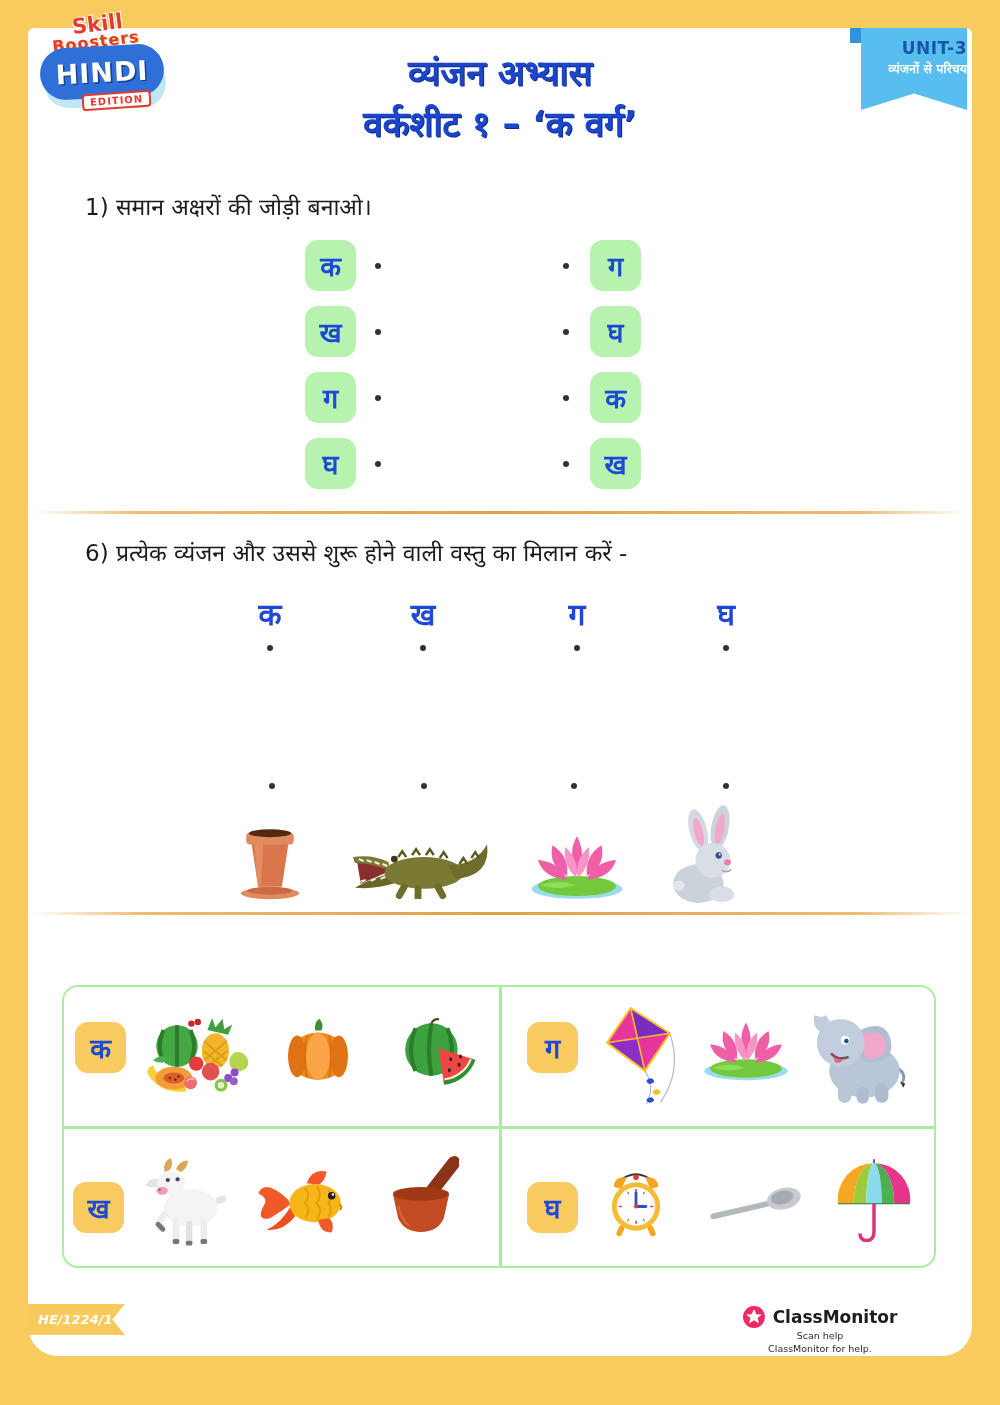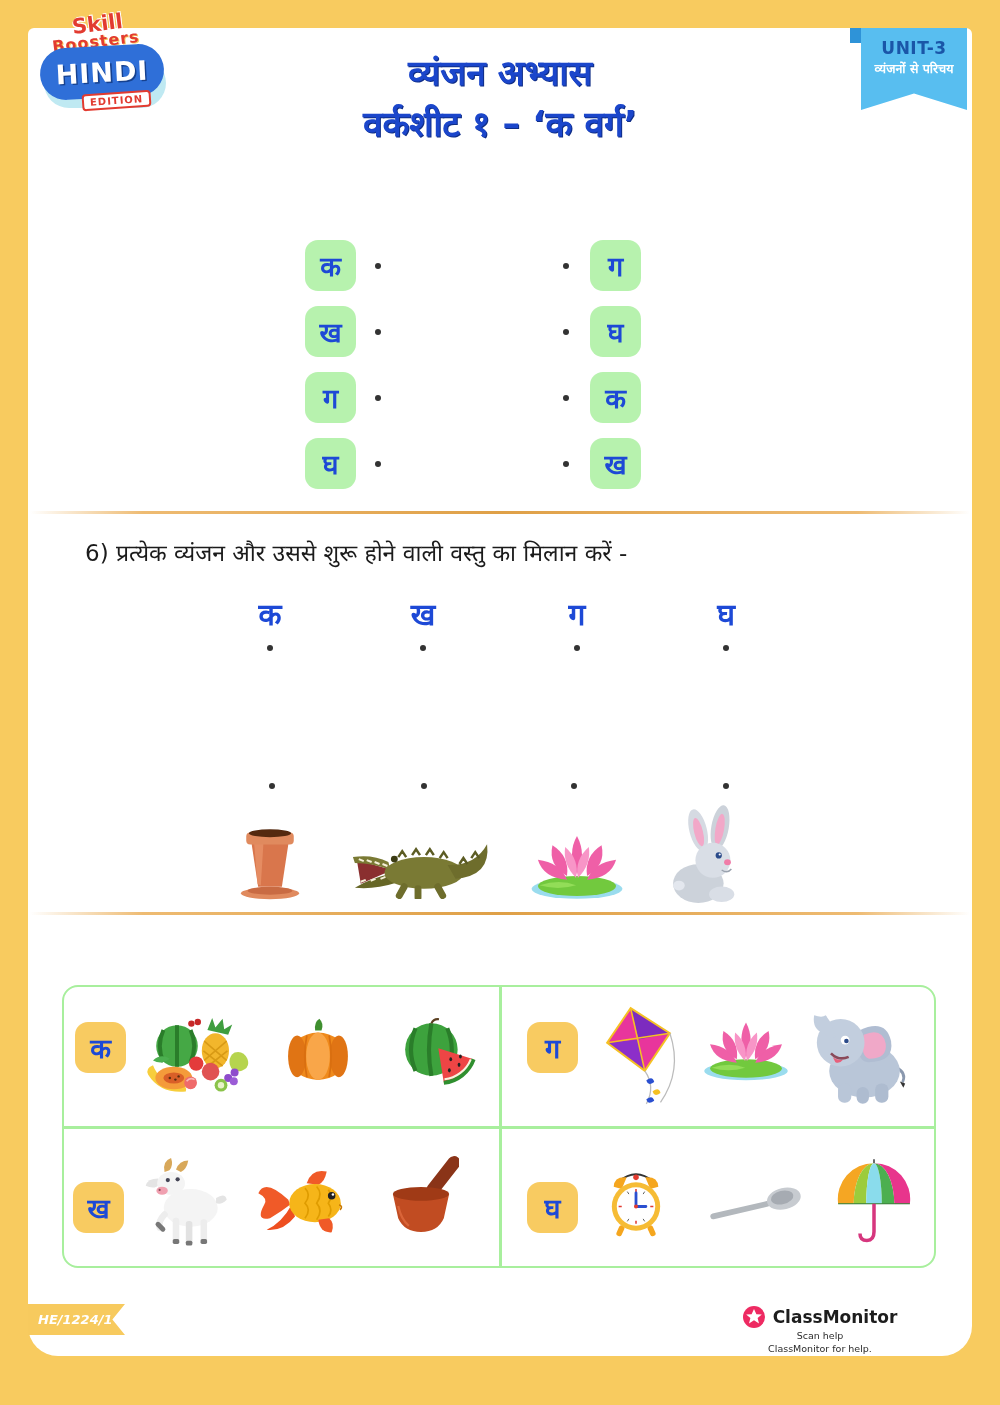--- a/index.html
+++ b/index.html
@@ -16,21 +16,21 @@
   .brand-cloud span { color:#ffffff; font-weight:bold; font-size:27px; letter-spacing:1px; text-shadow:1.5px 1.5px 0 #16418f; }
   .brand-edition { position:absolute; left:56px; top:86px; background:#ffffff; border:2px solid #e23b30; border-radius:4px; color:#e23b30; font-weight:bold; font-size:10px; padding:1px 6px; transform:rotate(-4deg); letter-spacing:1px; }
 
   
   .title { position:absolute; left:0; top:48px; width:1000px; text-align:center; color:#1b46cb; font-weight:bold; }
   .title-l1 { font-size:35px; text-shadow:1px 1px 0 #0f2d86; }
   .title-l2 { font-size:35px; margin-top:4px; text-shadow:1px 1px 0 #0f2d86; }
 
   
   .ribbon-fold { position:absolute; left:850px; top:28px; width:13px; height:15px; background:#2e93d8; }
-  .ribbon { position:absolute; left:861px; top:28px; width:106px; height:82px; background:#58bef0; clip-path:polygon(0 0,100% 0,100% 100%,50% 80%,0 100%); text-align:center; }
+  .ribbon { position:absolute; left:861px; top:28px; width:106px; height:82px; background:#58bef0; clip-path:polygon(0 0,100% 0,100% 100%,50% 80%,0 100%); text-align:right; }
   .ribbon-unit { margin-top:10px; color:#1a56a8; font-weight:bold; font-size:17px; letter-spacing:.5px; }
   .ribbon-sub { margin-top:2px; color:#ffffff; font-size:12.5px; font-weight:bold; }
 
   
   .instruction { position:absolute; left:85px; color:#1b1b1b; font-size:23px; }
   .divider { position:absolute; left:30px; width:940px; height:3px; background:linear-gradient(90deg, rgba(237,179,102,0) 0%, #eebb72 12%, #dfa047 50%, #eebb72 88%, rgba(237,179,102,0) 100%); }
   .dot { position:absolute; width:6px; height:6px; border-radius:50%; background:#333; transform:translate(-50%,-50%); }
   .lbox { position:absolute; width:51px; height:51px; border-radius:13px; background:#b7f2ae; display:flex; align-items:center; justify-content:center; color:#1d49d6; font-weight:bold; font-size:27px; }
   .ybox { position:absolute; width:51px; height:51px; border-radius:13px; background:#f8cb61; display:flex; align-items:center; justify-content:center; color:#1d49d6; font-weight:bold; font-size:27px; }
   .qletter { position:absolute; transform:translateX(-50%); color:#1d49d6; font-weight:bold; font-size:30px; }
@@ -70,20 +70,21 @@
     <div class="title-l1">व्यंजन अभ्यास</div>
     <div class="title-l2">वर्कशीट १ – ‘क वर्ग’</div>
   </div>
 
   <div class="ribbon-fold"></div>
   <div class="ribbon">
     <div class="ribbon-unit">UNIT-3</div>
     <div class="ribbon-sub">व्यंजनों से परिचय</div>
   </div>
 
+  <div class="instruction" style="top:190px">1) समान अक्षरों की जोड़ी बनाओ।</div>
 
   <div class="lbox" style="left:305px;top:240px">
       <span>क</span>
     </div>
   <div class="lbox" style="left:305px;top:306px">
       <span>ख</span>
     </div>
   <div class="lbox" style="left:305px;top:372px">
       <span>ग</span>
     </div>

